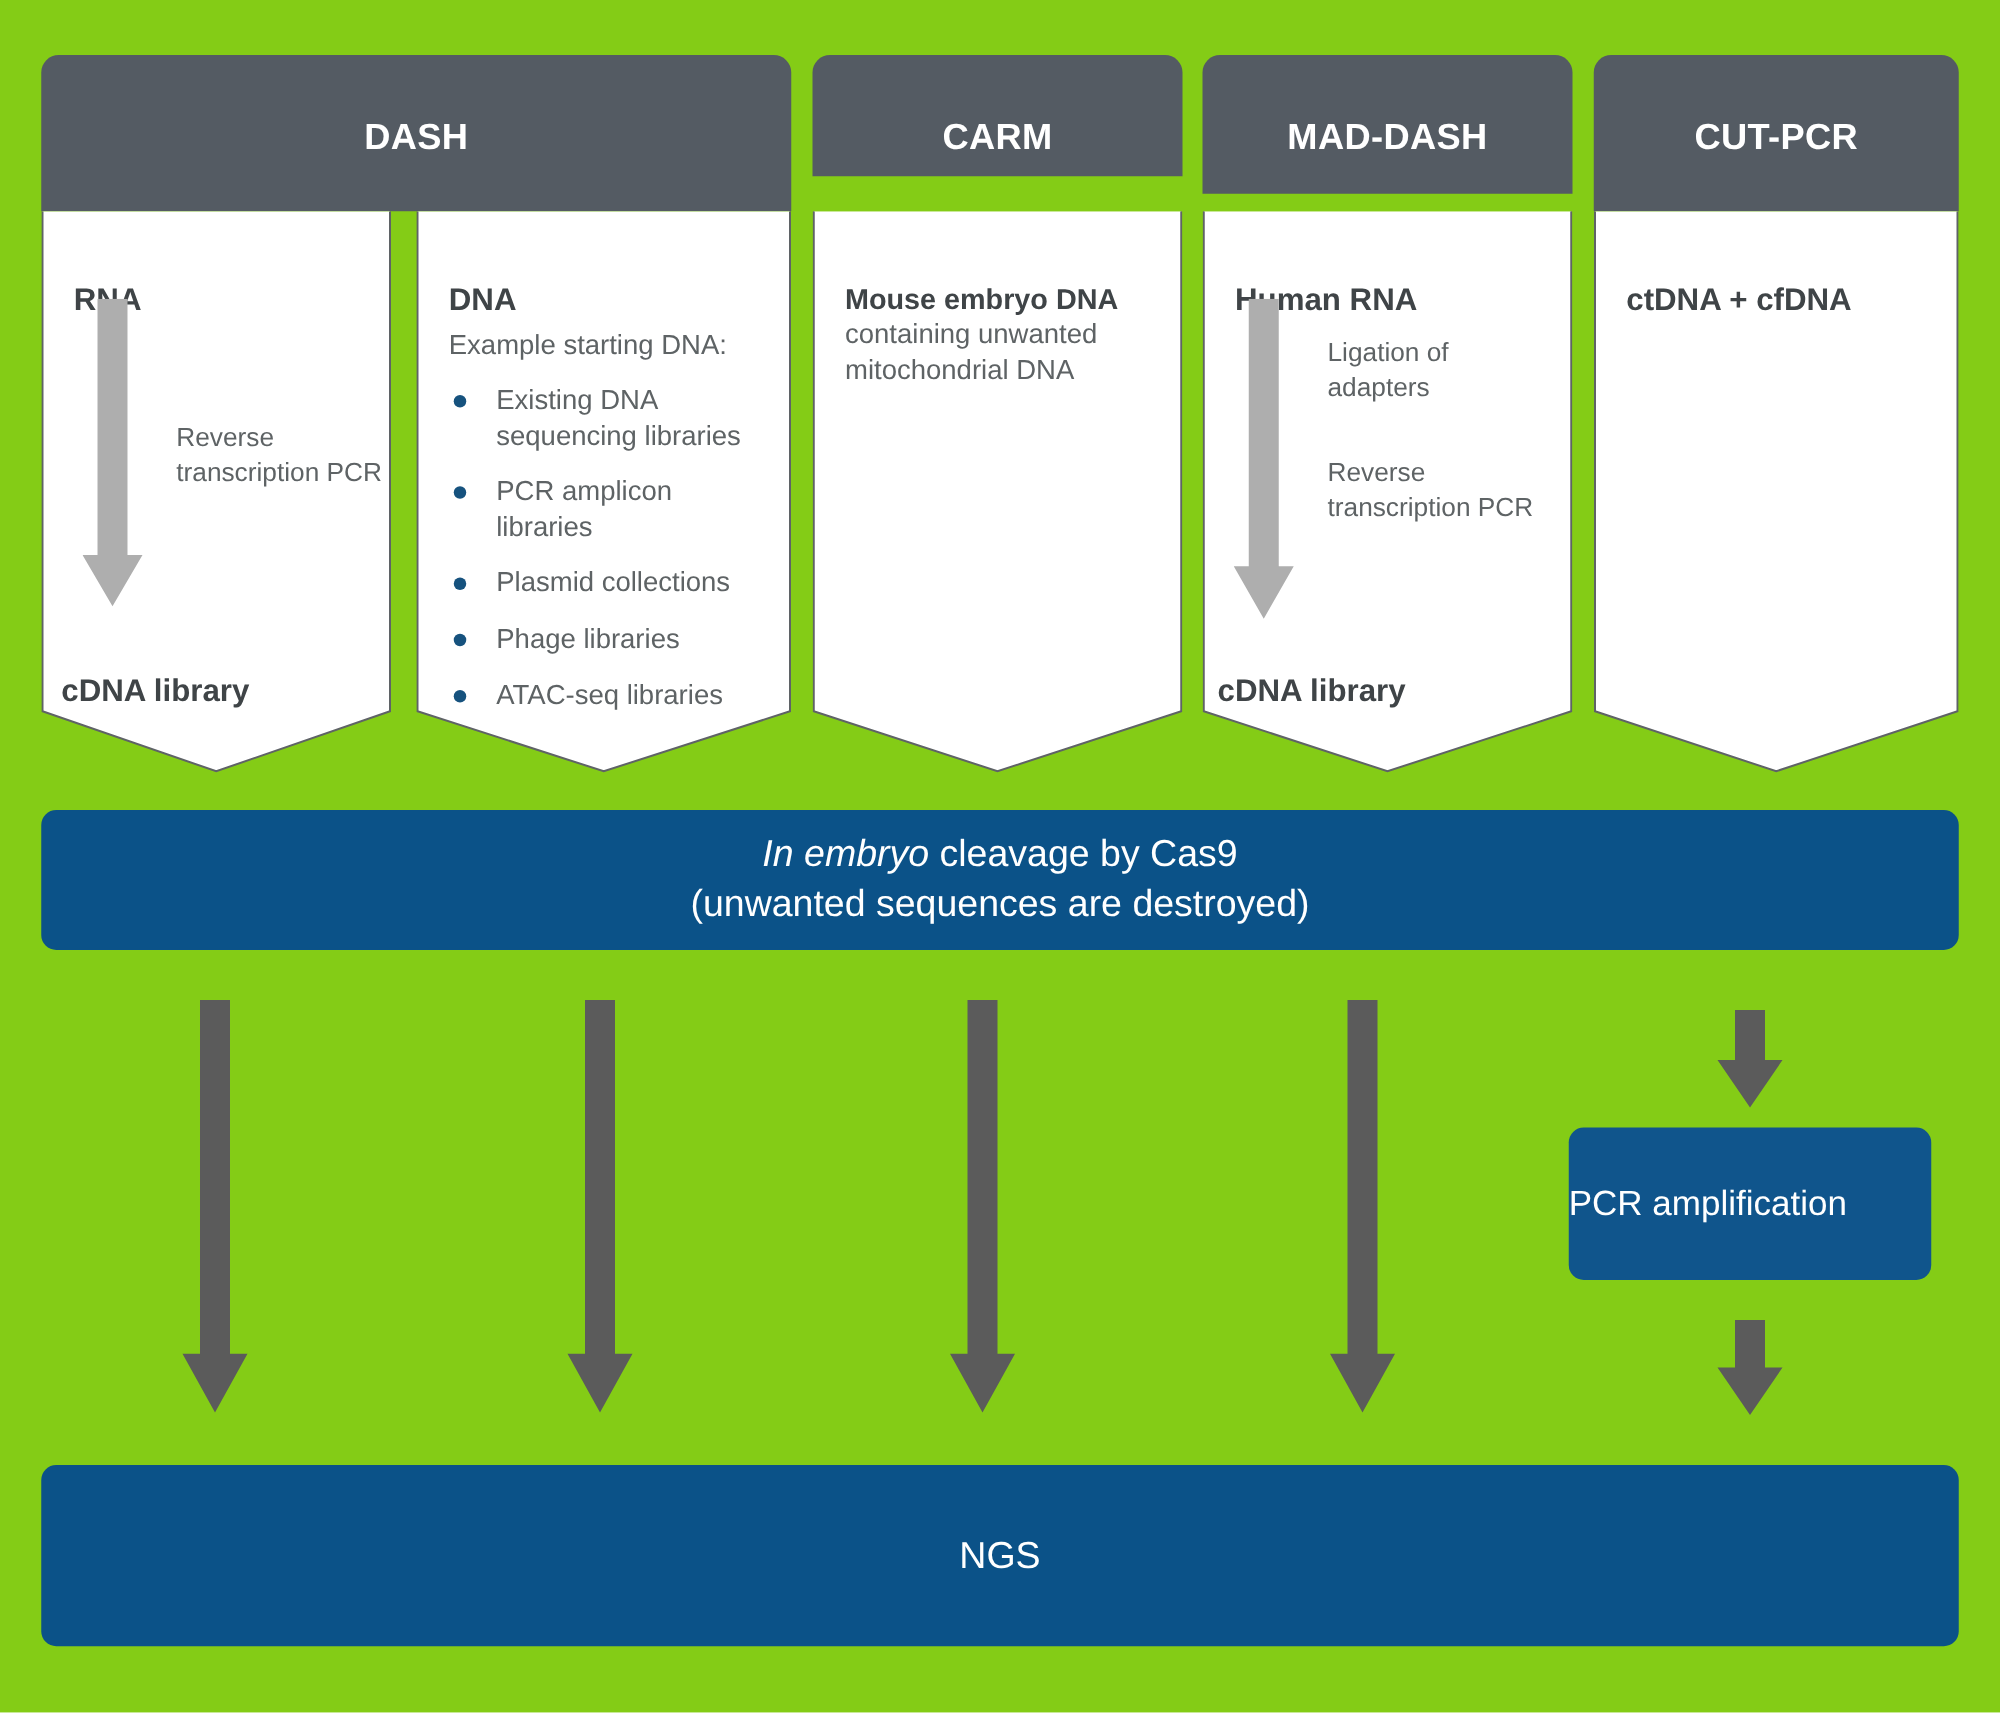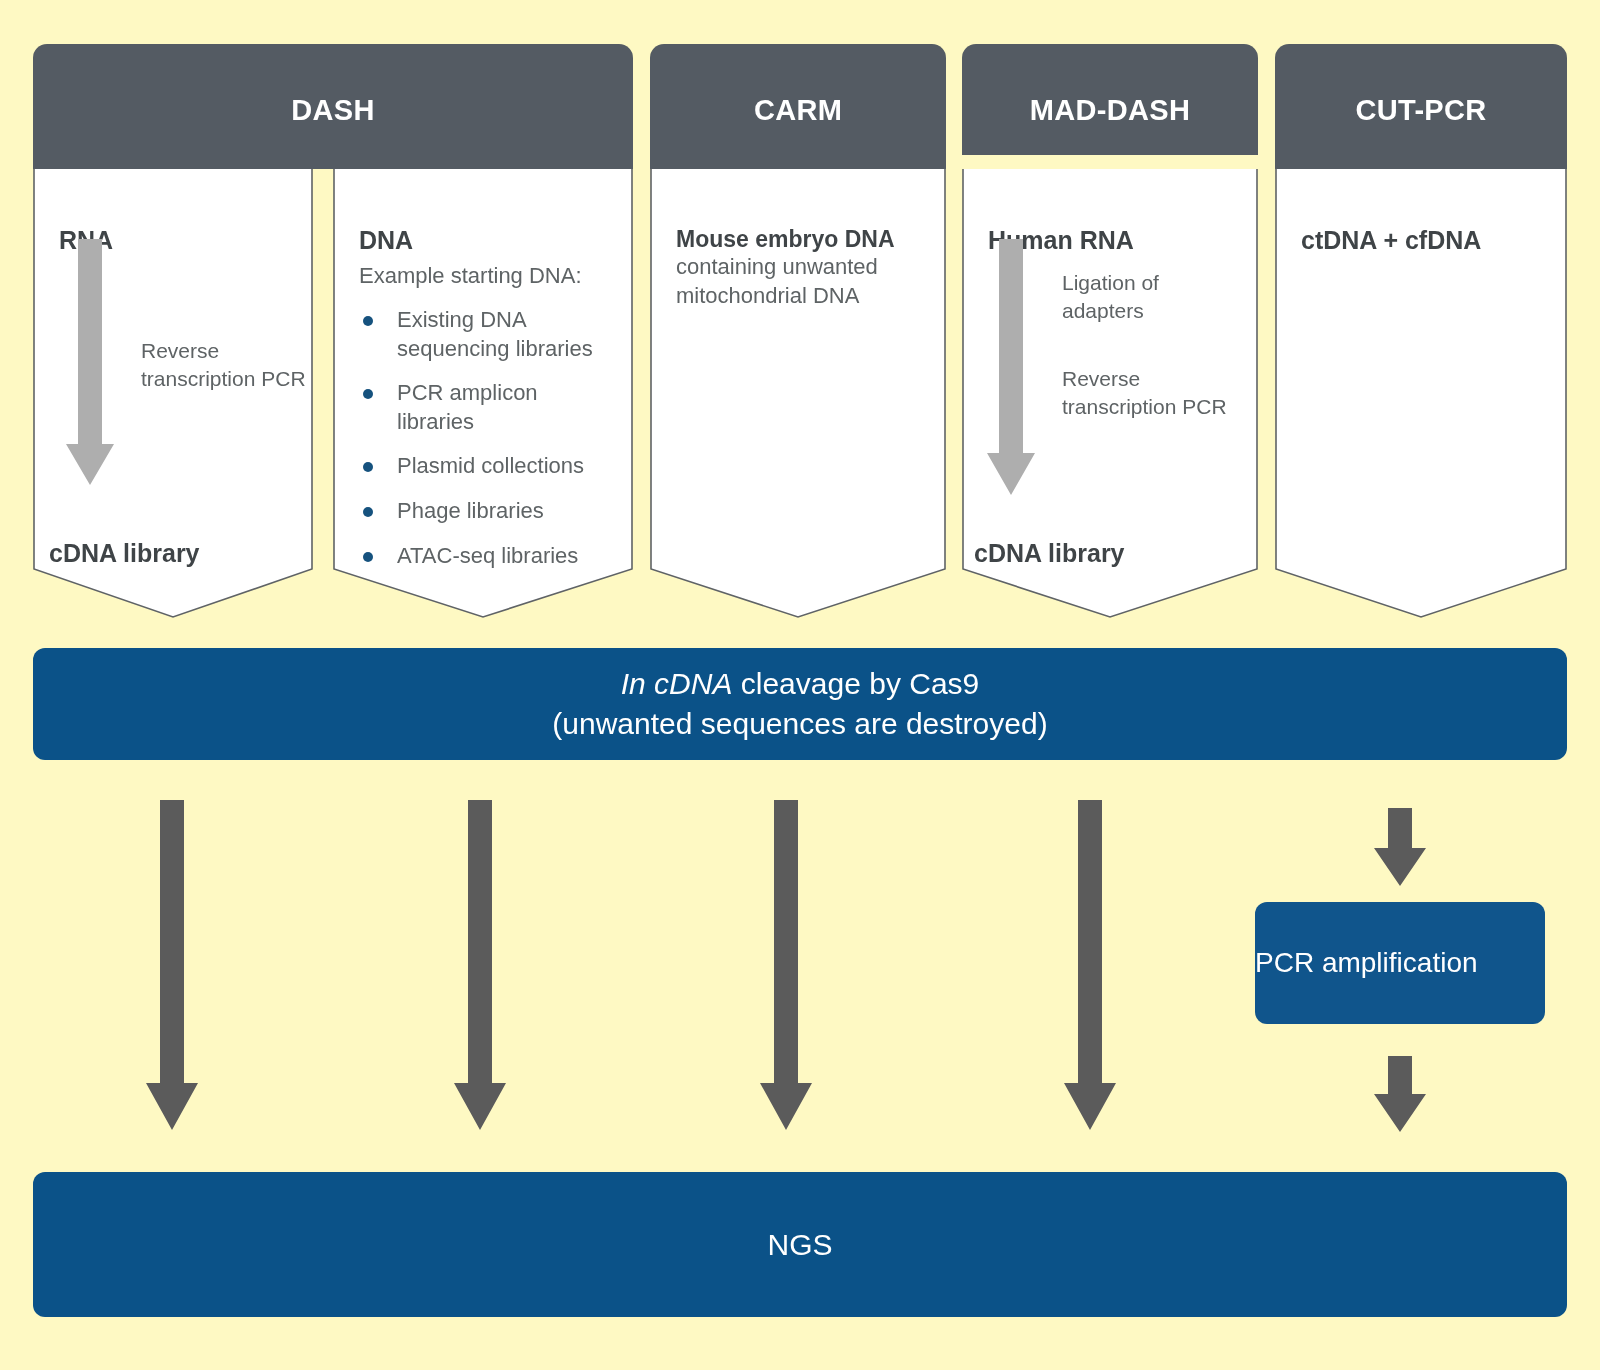--- a/index.html
+++ b/index.html
@@ -8,21 +8,21 @@
     background: #ffffff;
   }
   body {
     font-family: "Liberation Sans", sans-serif;
     -webkit-font-smoothing: antialiased;
   }
   #canvas {
     position: relative;
     width: 1600px;
     height: 1370px;
-    background: #fef9c3;
+    background: #84cc16;
     overflow: hidden;
   }
 
   
   .method-header {
     position: absolute;
     background: #545b63;
     border-radius: 14px 14px 0 0;
     color: #ffffff;
     font-size: 29px;
@@ -133,21 +133,21 @@
 </style>
 </head>
 <body>
 
 <div id="canvas">
 
   <div class="method-header" style="left:33px; top:44px; width:600px; height:125px;">
     <span>DASH</span>
   </div>
 
-  <div class="method-header" style="left:650px; top:44px; width:296px; height:125px;justify-content:center;">
+  <div class="method-header" style="left:650px; top:44px; width:296px; height:97px;justify-content:center;">
     <span>CARM</span>
   </div>
 
   <div class="method-header" style="left:962px; top:44px; width:296px; height:111px;">
     <span>MAD-DASH</span>
   </div>
 
   <div class="method-header" style="left:1275px; top:44px; width:292px; height:125px;">
     <span>CUT-PCR</span>
   </div>
@@ -258,21 +258,21 @@
         <path d="M1,0 L1,400 L146,448 L291,400 L291,0" fill="#ffffff" stroke="#5f6366" stroke-width="1.6"></path>
       </svg>
     </div>
     <div class="inner">
       <div class="lbl-bold">ctDNA + cfDNA</div>
     </div>
   </div>
 
   <div class="blue-bar" style="left:33px; top:648px; width:1534px; height:112px;">
     <div class="l1">
-      <span class="ital">In cDNA</span><span> cleavage by Cas9</span>
+      <span class="ital">In embryo</span><span> cleavage by Cas9</span>
     </div>
     <div class="l2">(unwanted sequences are destroyed)</div>
   </div>
 
   <div class="dk-arrow" style="left:144px; top:800px; width:56px; height:332px;">
     <svg width="56" height="332" viewBox="0 0 56 332">
       <path d="M16,0 L40,0 L40,283 L54,283 L28,330 L2,283 L16,283 Z" fill="#5b5b5b"></path>
     </svg>
   </div>
 

